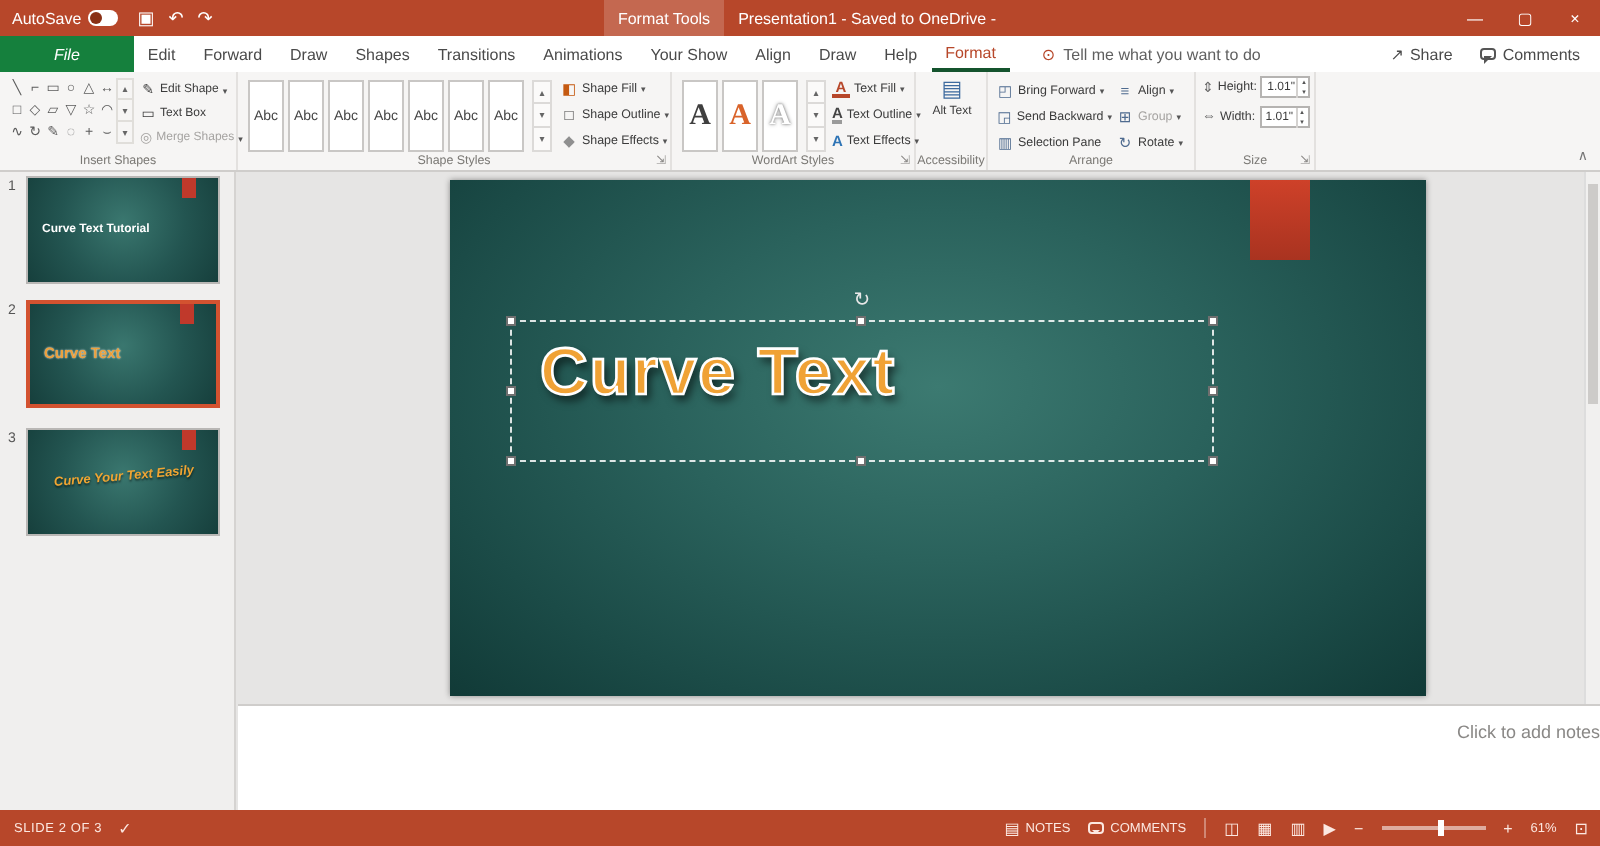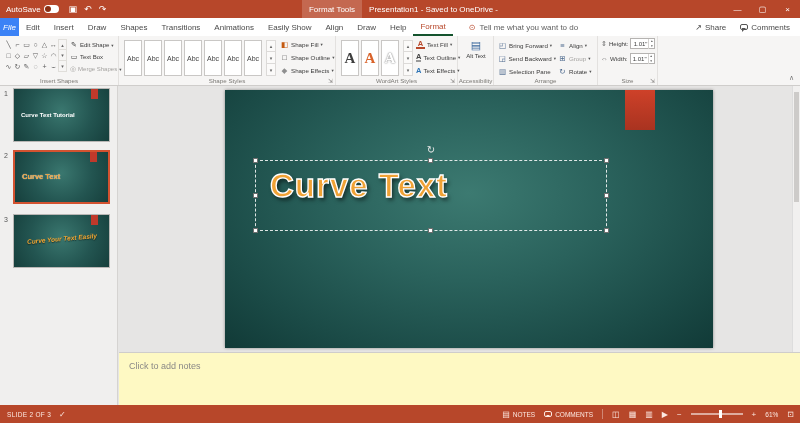--- a/index.html
+++ b/index.html
@@ -14,21 +14,21 @@
   .qat{display:flex;gap:7px;margin-left:10px;font-size:9px;}
   .qat-btn{cursor:default;}
   .title-center{position:absolute;left:150px;right:150px;top:0;height:18px;display:flex;justify-content:center;align-items:center;gap:7px;pointer-events:none;}
   .context-chip{background:rgba(255,255,255,0.18);height:18px;display:flex;align-items:center;padding:0 7px;}
   .win-controls{margin-left:auto;display:flex;}
   .win-btn{width:25px;height:18px;display:flex;align-items:center;justify-content:center;font-size:8px;}
 
   
   .tabrow{position:absolute;top:18px;left:0;width:800px;height:18px;background:#fff;display:flex;align-items:center;font-size:8px;color:#4a4a4a;z-index:29;}
   .tab{padding:0 7px;height:18px;display:flex;align-items:center;white-space:nowrap;}
-  .tab-file{background:#3b82f6;color:#fff;padding:0 3px;font-style:italic;}
+  .tab-file{background:#15803d;color:#fff;padding:0 27px;font-style:italic;}
   .tab-active{color:#b7472a;border-bottom:2px solid #14532d;}
   .tellme{margin-left:16px;color:#5f5f5f;display:flex;gap:4px;align-items:center;white-space:nowrap;}
   .tellme .bulb{color:#b7472a;font-size:8px;}
   .tabrow-right{margin-left:auto;display:flex;gap:14px;margin-right:10px;align-items:center;}
   .trbtn{display:flex;align-items:center;gap:3px;}
   .bubble-icon{width:8px;height:6px;border:1px solid #555;border-radius:2px;position:relative;display:inline-block;}
   .bubble-icon::after{content:"";position:absolute;left:1px;bottom:-3px;border:2px solid transparent;border-top-color:#555;border-left-color:#555;width:0;height:0;}
 
   
   .ribbon{position:absolute;top:36px;left:0;width:800px;height:50px;background:#f6f5f4;border-bottom:1px solid #cfcdcb;z-index:28;font-size:6.3px;color:#3b3b3b;}
@@ -105,21 +105,21 @@
   .handle{position:absolute;width:5px;height:5px;background:#fff;border:1px solid #6f6f6f;}
   .h-nw{left:-3px;top:-3px;} .h-n{left:50%;margin-left:-3px;top:-3px;} .h-ne{right:-3px;top:-3px;}
   .h-w{left:-3px;top:50%;margin-top:-3px;} .h-e{right:-3px;top:50%;margin-top:-3px;}
   .h-sw{left:-3px;bottom:-3px;} .h-s{left:50%;margin-left:-3px;bottom:-3px;} .h-se{right:-3px;bottom:-3px;}
   .rotate-handle{position:absolute;top:-17px;left:50%;transform:translateX(-50%);color:#e8e8e8;font-size:10px;}
   .wordart{position:absolute;left:14px;top:6px;font-size:33px;font-weight:bold;letter-spacing:1px;color:#f0a235;-webkit-text-stroke:1.3px #ffffff;text-shadow:2px 3px 4px rgba(0,0,0,.6);white-space:nowrap;}
   .vscrollbar{position:absolute;right:0;top:0;width:8px;bottom:0;background:#f1f0ef;border-left:1px solid #ddd;}
   .vthumb{position:absolute;left:1px;right:1px;top:6px;height:110px;background:#cdcbc9;}
 
   
-  .notes{position:absolute;left:119px;right:0;top:352px;height:53px;background:#fef9c3;border-top:1px solid #cfcdcb;z-index:6;}
+  .notes{position:absolute;left:119px;right:0;top:352px;height:53px;background:#ffffff;border-top:1px solid #cfcdcb;z-index:6;text-align:right;}
   .notes-text{margin:8px 0 0 10px;font-size:9px;color:#8a8886;}
 
   
   .statusbar{position:absolute;left:0;bottom:0;width:800px;height:18px;background:#b7472a;color:#fce8e1;display:flex;align-items:center;font-size:6.5px;z-index:30;}
   .sb-left{display:flex;align-items:center;gap:8px;margin-left:7px;letter-spacing:.3px;}
   .sb-right{margin-left:auto;display:flex;align-items:center;gap:9px;margin-right:6px;}
   .sb-item{display:flex;align-items:center;gap:3px;}
   .sb-ic{font-size:8px;}
   .sb-divider{width:1px;height:10px;background:rgba(255,255,255,.35);}
   .sb-bubble{width:8px;height:6px;border:1px solid #fce8e1;border-radius:2px;position:relative;display:inline-block;}
@@ -149,26 +149,26 @@
     <div class="win-controls">
       <span class="win-btn">—</span>
       <span class="win-btn">▢</span>
       <span class="win-btn">×</span>
     </div>
   </div>
 
   <div class="tabrow">
     <span class="tab tab-file">File</span>
     <span class="tab">Edit</span>
-    <span class="tab">Insert</span>
+    <span class="tab">Forward</span>
     <span class="tab">Draw</span>
     <span class="tab">Shapes</span>
     <span class="tab">Transitions</span>
     <span class="tab">Animations</span>
-    <span class="tab">Easily Show</span>
+    <span class="tab">Your Show</span>
     <span class="tab">Align</span>
     <span class="tab">Draw</span>
     <span class="tab">Help</span>
     <span class="tab tab-active">Format</span>
     <span class="tellme">
       <span class="bulb">⊙</span>
       <span>Tell me what you want to do</span>
     </span>
     <span class="tabrow-right">
       <span class="trbtn">

